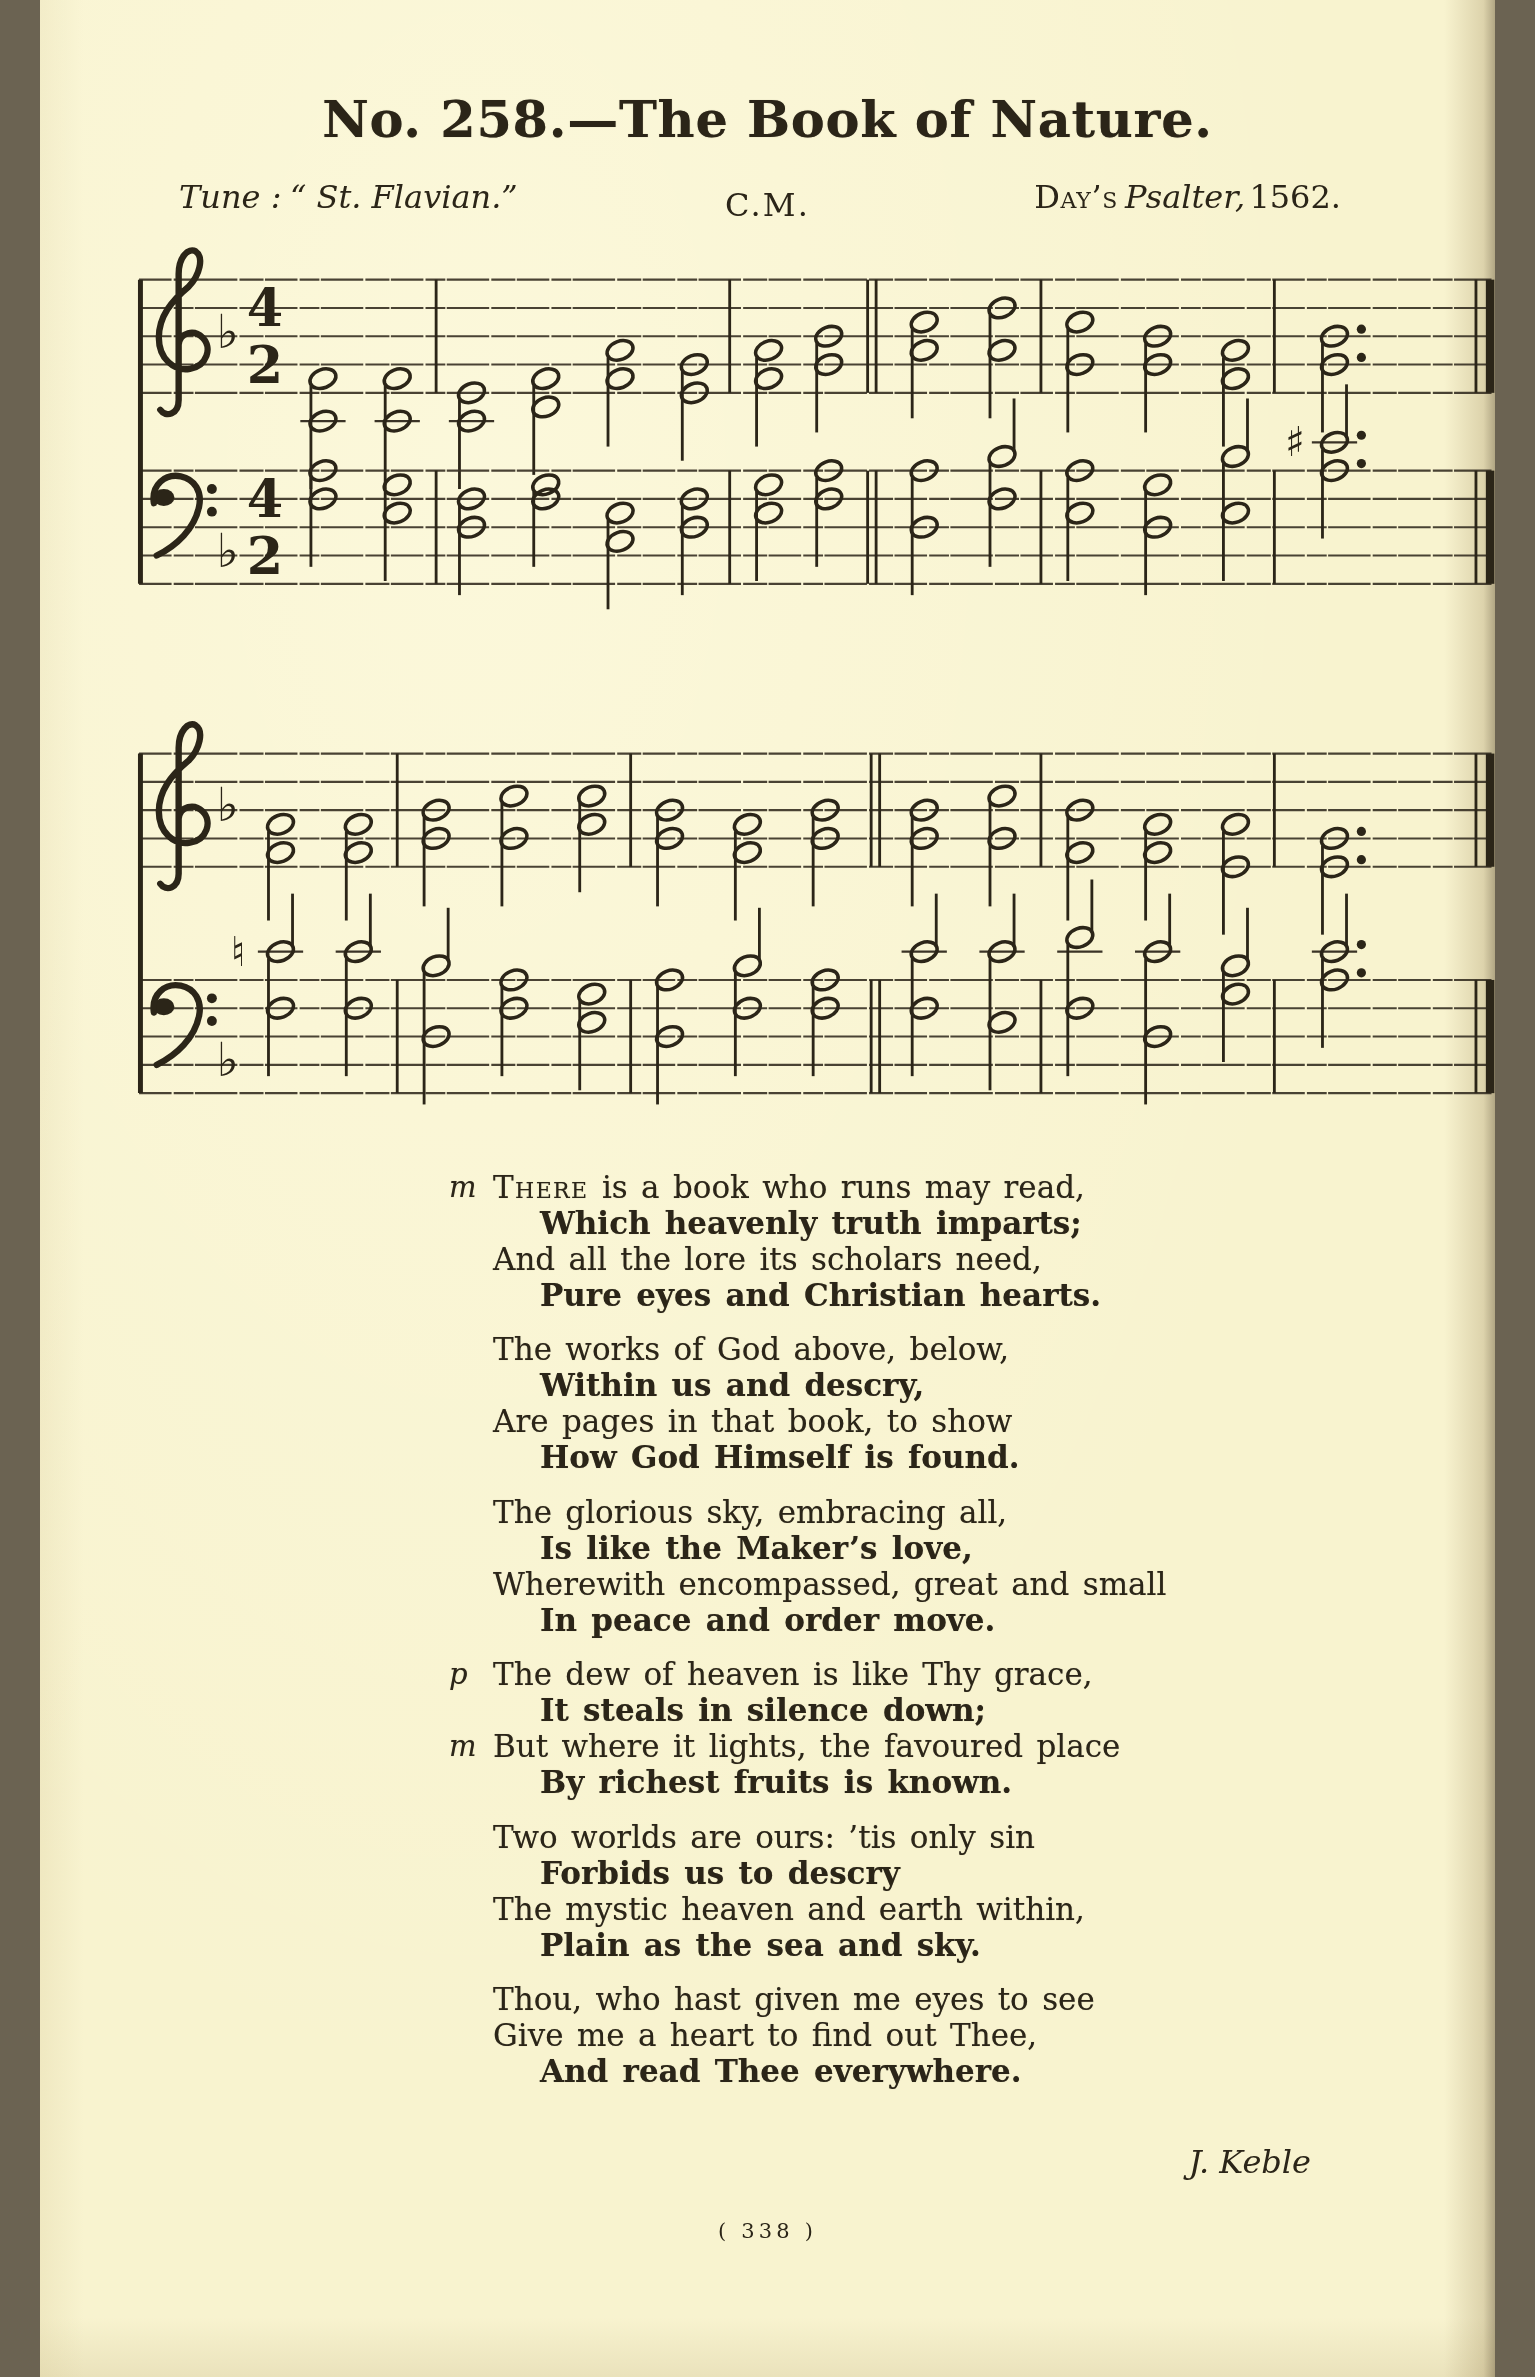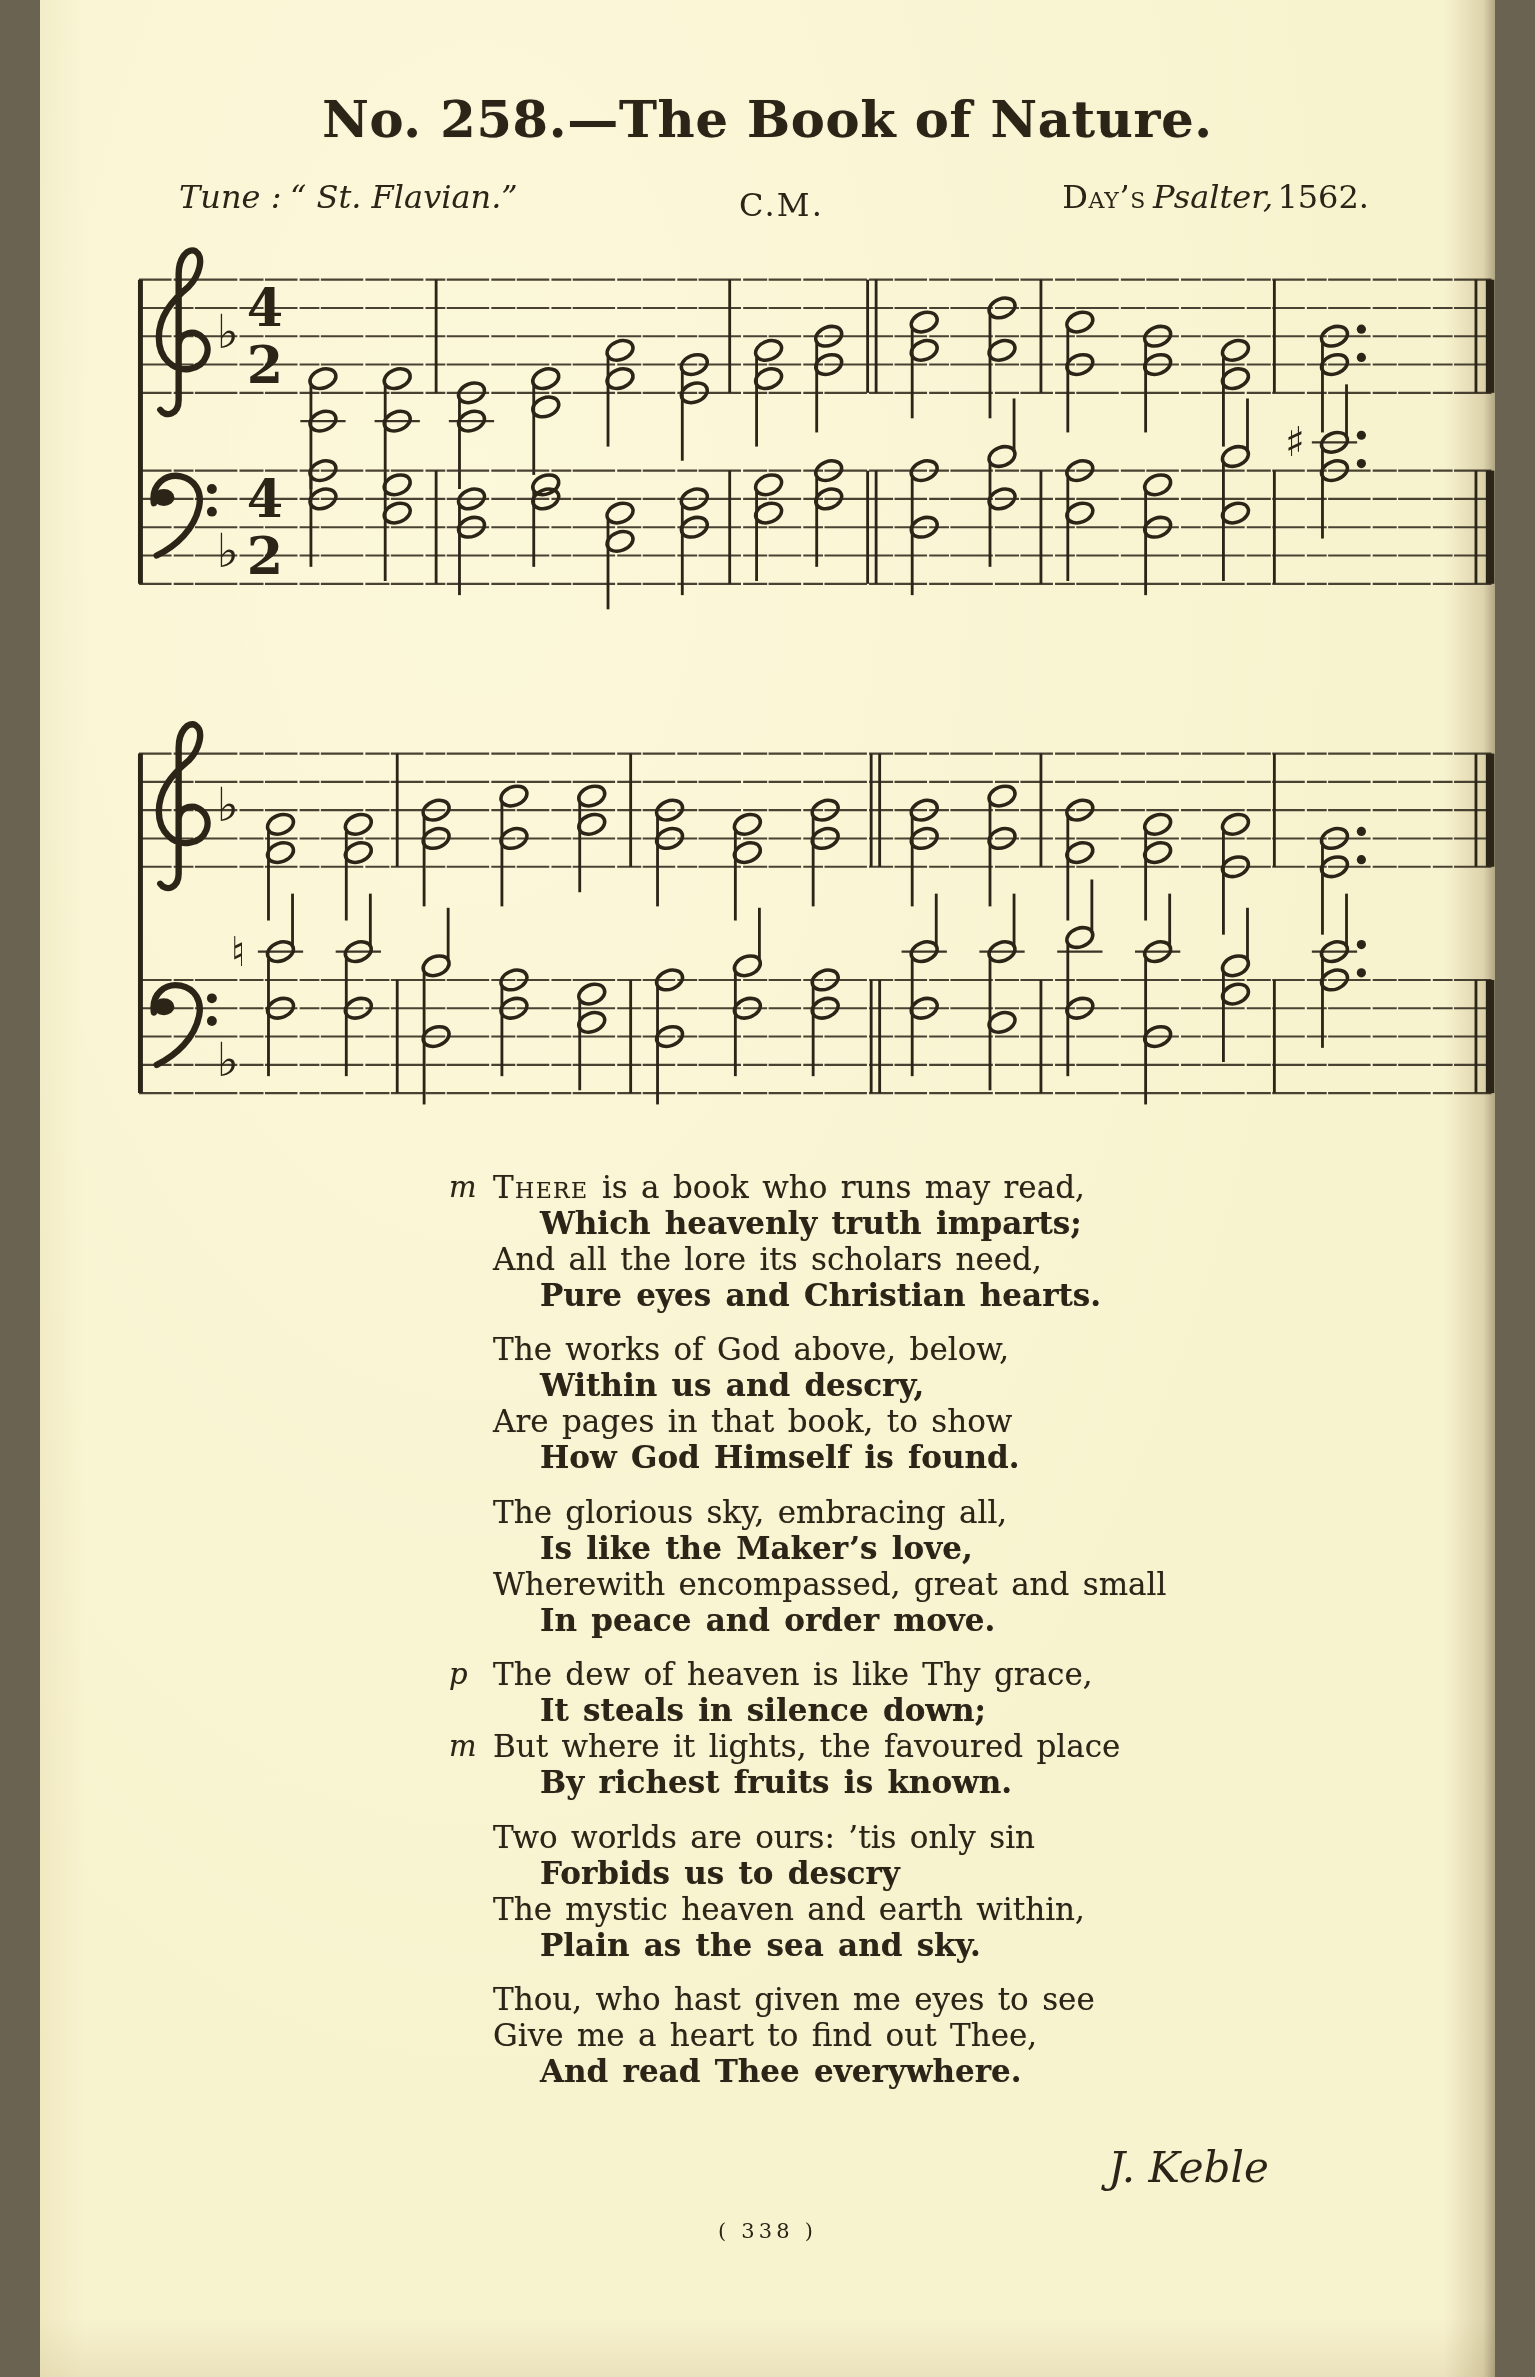--- a/index.html
+++ b/index.html
@@ -16,41 +16,41 @@
       #f8f3cf;
     font-family:"DejaVu Serif", serif;
     color:#2b2518;
   }
   .title{
     position:absolute;top:89px;left:0;width:100%;
     text-align:center;
     font-size:51px;font-weight:bold;letter-spacing:0.7px;
     text-shadow:0 0 0.7px rgba(43,37,24,.55);
   }
-  .tune-row{position:absolute;top:178px;left:0;width:100%;height:42px;font-size:32px;padding-left:28px;}
+  .tune-row{position:absolute;top:178px;left:0;width:100%;height:42px;font-size:32px;}
   .tune-left{position:absolute;left:139px;top:0;font-style:italic;}
   .tune-left .tname{margin-left:8.5px;}
   .meter{position:absolute;left:0;top:8px;width:100%;text-align:center;letter-spacing:2.1px;font-style:normal;}
   .source{position:absolute;right:154px;top:0;}
   .source .sc{font-variant:small-caps;letter-spacing:0.7px;}
   .source i{margin:0 4.2px 0 7px;}
   #music{position:absolute;left:0;top:0;}
   #verses{
     position:absolute;left:409px;top:1169px;width:920px;
     font-size:31px;line-height:36px;word-spacing:3.5px;
     text-shadow:0 0 0.7px rgba(43,37,24,.4);
   }
   .verse{margin:0 0 18.4px 0;}
   .vline{position:relative;padding-left:44px;}
   .vline.ind{padding-left:91px;font-weight:bold;}
   .vmark{position:absolute;left:0;top:0;font-style:italic;font-size:29px;}
   .sc1{font-variant:small-caps;letter-spacing:1.4px;}
   .author{
-    position:absolute;left:1000px;top:2143px;width:297px;
-    text-align:center;font-style:italic;font-size:42px;
+    position:absolute;left:974px;top:2143px;width:297px;
+    text-align:right;font-style:italic;font-size:32px;
   }
   .pagenum{
     position:absolute;left:0;top:2219px;width:100%;
     text-align:center;font-size:21px;letter-spacing:4.2px;
   }
 </style>
 </head>
 <body>
 
 <div class="page">

